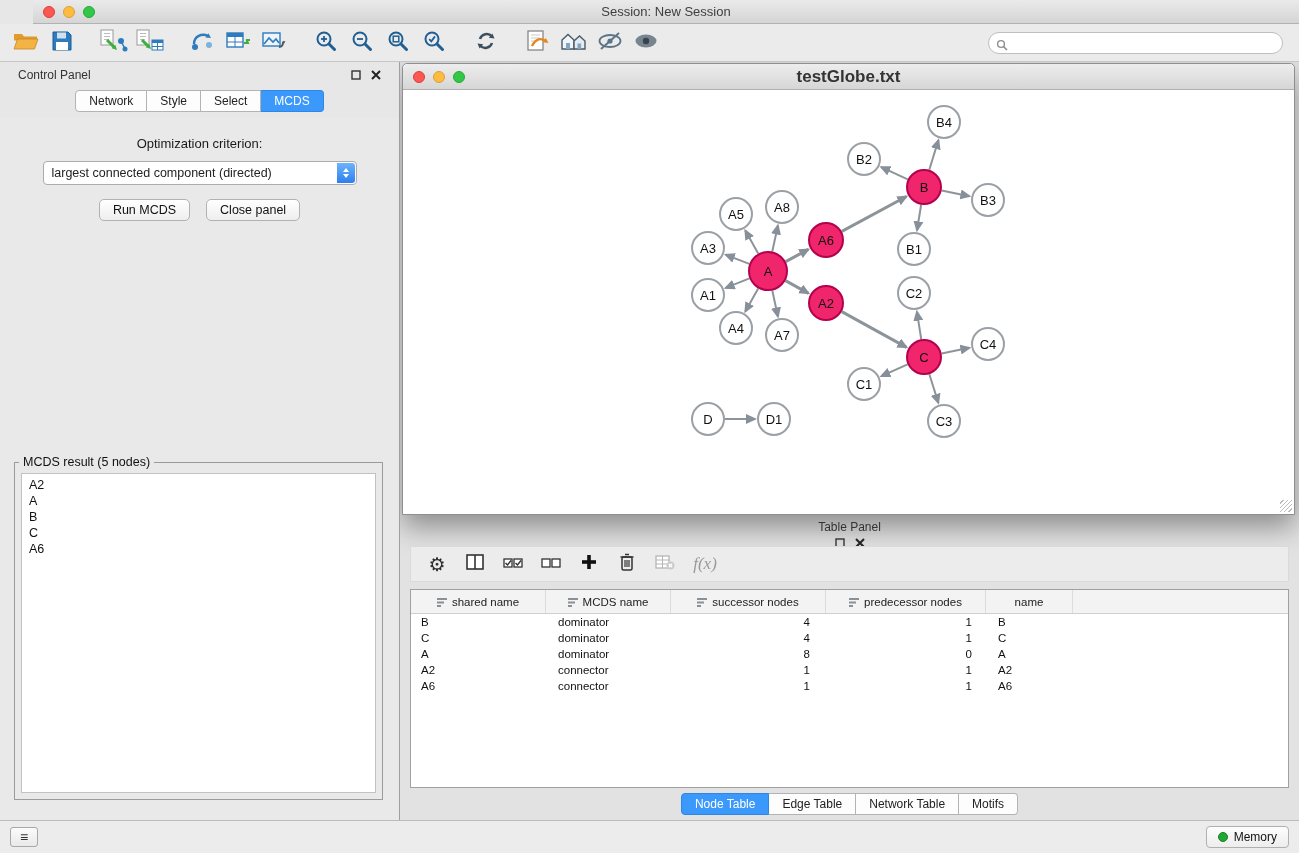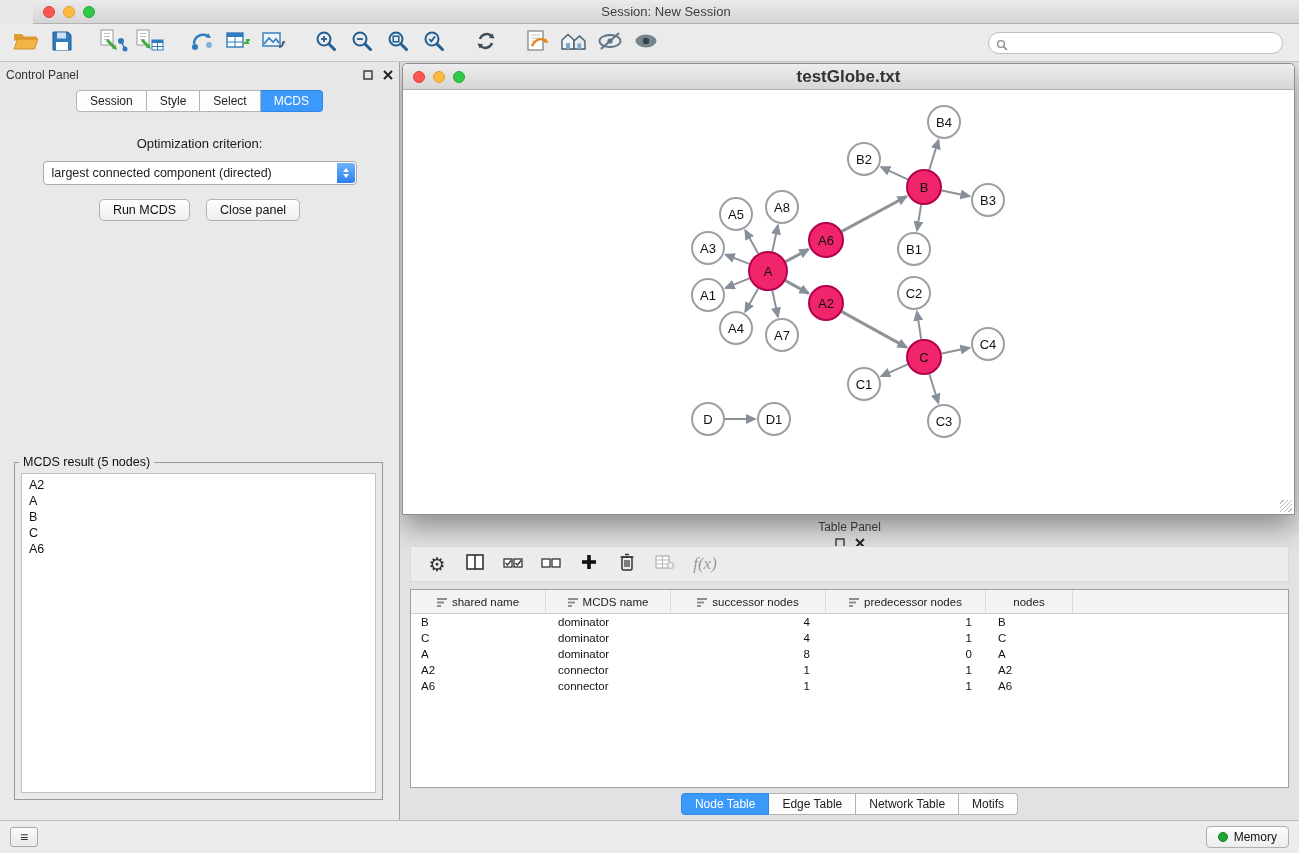--- a/index.html
+++ b/index.html
@@ -21,21 +21,21 @@
   .tb-gap { width:16px; }
   .search-wrap { margin-left:auto; margin-right:8px; position:relative; }
   .search-input { width:295px; height:22px; border:1px solid #bfbfbf; border-radius:12px; background:#fff; padding:0 8px 0 24px; font-size:12px; outline:none; font-family:"Liberation Sans",sans-serif; }
   .search-glass { position:absolute; left:8px; top:5px; }
 
   
   .main { display:flex; height:758px; }
 
   
   .control-panel { width:400px; background:#e7e7e7; border-right:1px solid #9f9f9f; display:flex; flex-direction:column; }
-  .cp-header { height:26px; display:flex; align-items:center; justify-content:space-between; padding:0 6px; }
+  .cp-header { height:26px; display:flex; align-items:center; justify-content:space-between; padding:0 18px; }
   .panel-title { font-size:12px; color:#333; }
   .win-icons { display:flex; gap:10px; align-items:center; }
   .cp-tabs { display:flex; justify-content:center; padding:2px 0 6px; }
   .seg { display:flex; }
   .seg .tab { background:#fdfdfd; border:1px solid #b3b3b3; border-left:none; padding:3px 13px; font-size:12px; color:#222; cursor:default; }
   .seg .tab:first-child { border-left:1px solid #b3b3b3; border-radius:4px 0 0 4px; }
   .seg .tab:last-child { border-radius:0 4px 4px 0; }
   .seg .tab.active { background:#3b99fc; border-color:#2f86e6; color:#fff; }
   .cp-content { position:relative; flex:1; background:#e9e9e9; }
   .opt-label { text-align:center; margin-top:18px; font-size:13px; color:#1a1a1a; }
@@ -285,21 +285,21 @@
         <span><svg width="10" height="10" viewBox="0 0 10 10">
               <rect x="1" y="1" width="8" height="8" fill="none" stroke="#333" stroke-width="1.4"></rect>
             </svg></span>
         <span><svg width="10" height="10" viewBox="0 0 10 10">
               <path d="M1,1 L9,9 M9,1 L1,9" stroke="#222" stroke-width="2"></path>
             </svg></span>
       </span>
     </div>
     <div class="cp-tabs">
       <div class="seg">
-        <div class="tab">Session</div>
+        <div class="tab">Network</div>
         <div class="tab">Style</div>
         <div class="tab">Select</div>
         <div class="tab active">MCDS</div>
       </div>
     </div>
     <div class="cp-content">
       <div class="opt-label">Optimization criterion:</div>
       <div class="dropdown">
         <span>largest connected component (directed)</span>
         <span class="dd-btn">
@@ -544,21 +544,21 @@
           </div>
           <div class="th c3">
             <svg width="10" height="10" viewBox="0 0 10 10">
                 <rect y="1" width="10" height="2" fill="#8a9094"></rect>
                 <rect y="4.5" width="7" height="2" fill="#8a9094"></rect>
                 <rect y="8" width="4" height="2" fill="#8a9094"></rect>
               </svg>
             <span>predecessor nodes</span>
           </div>
           <div class="th c4">
-            <span>nodes</span>
+            <span>name</span>
           </div>
           <div class="th cf"></div>
         </div>
         <div id="table-body">
             <div class="trow">
               <div class="tcell c0">B</div>
               <div class="tcell c1">dominator</div>
               <div class="tcell c2">4</div>
               <div class="tcell c3">1</div>
               <div class="tcell c4">B</div>

